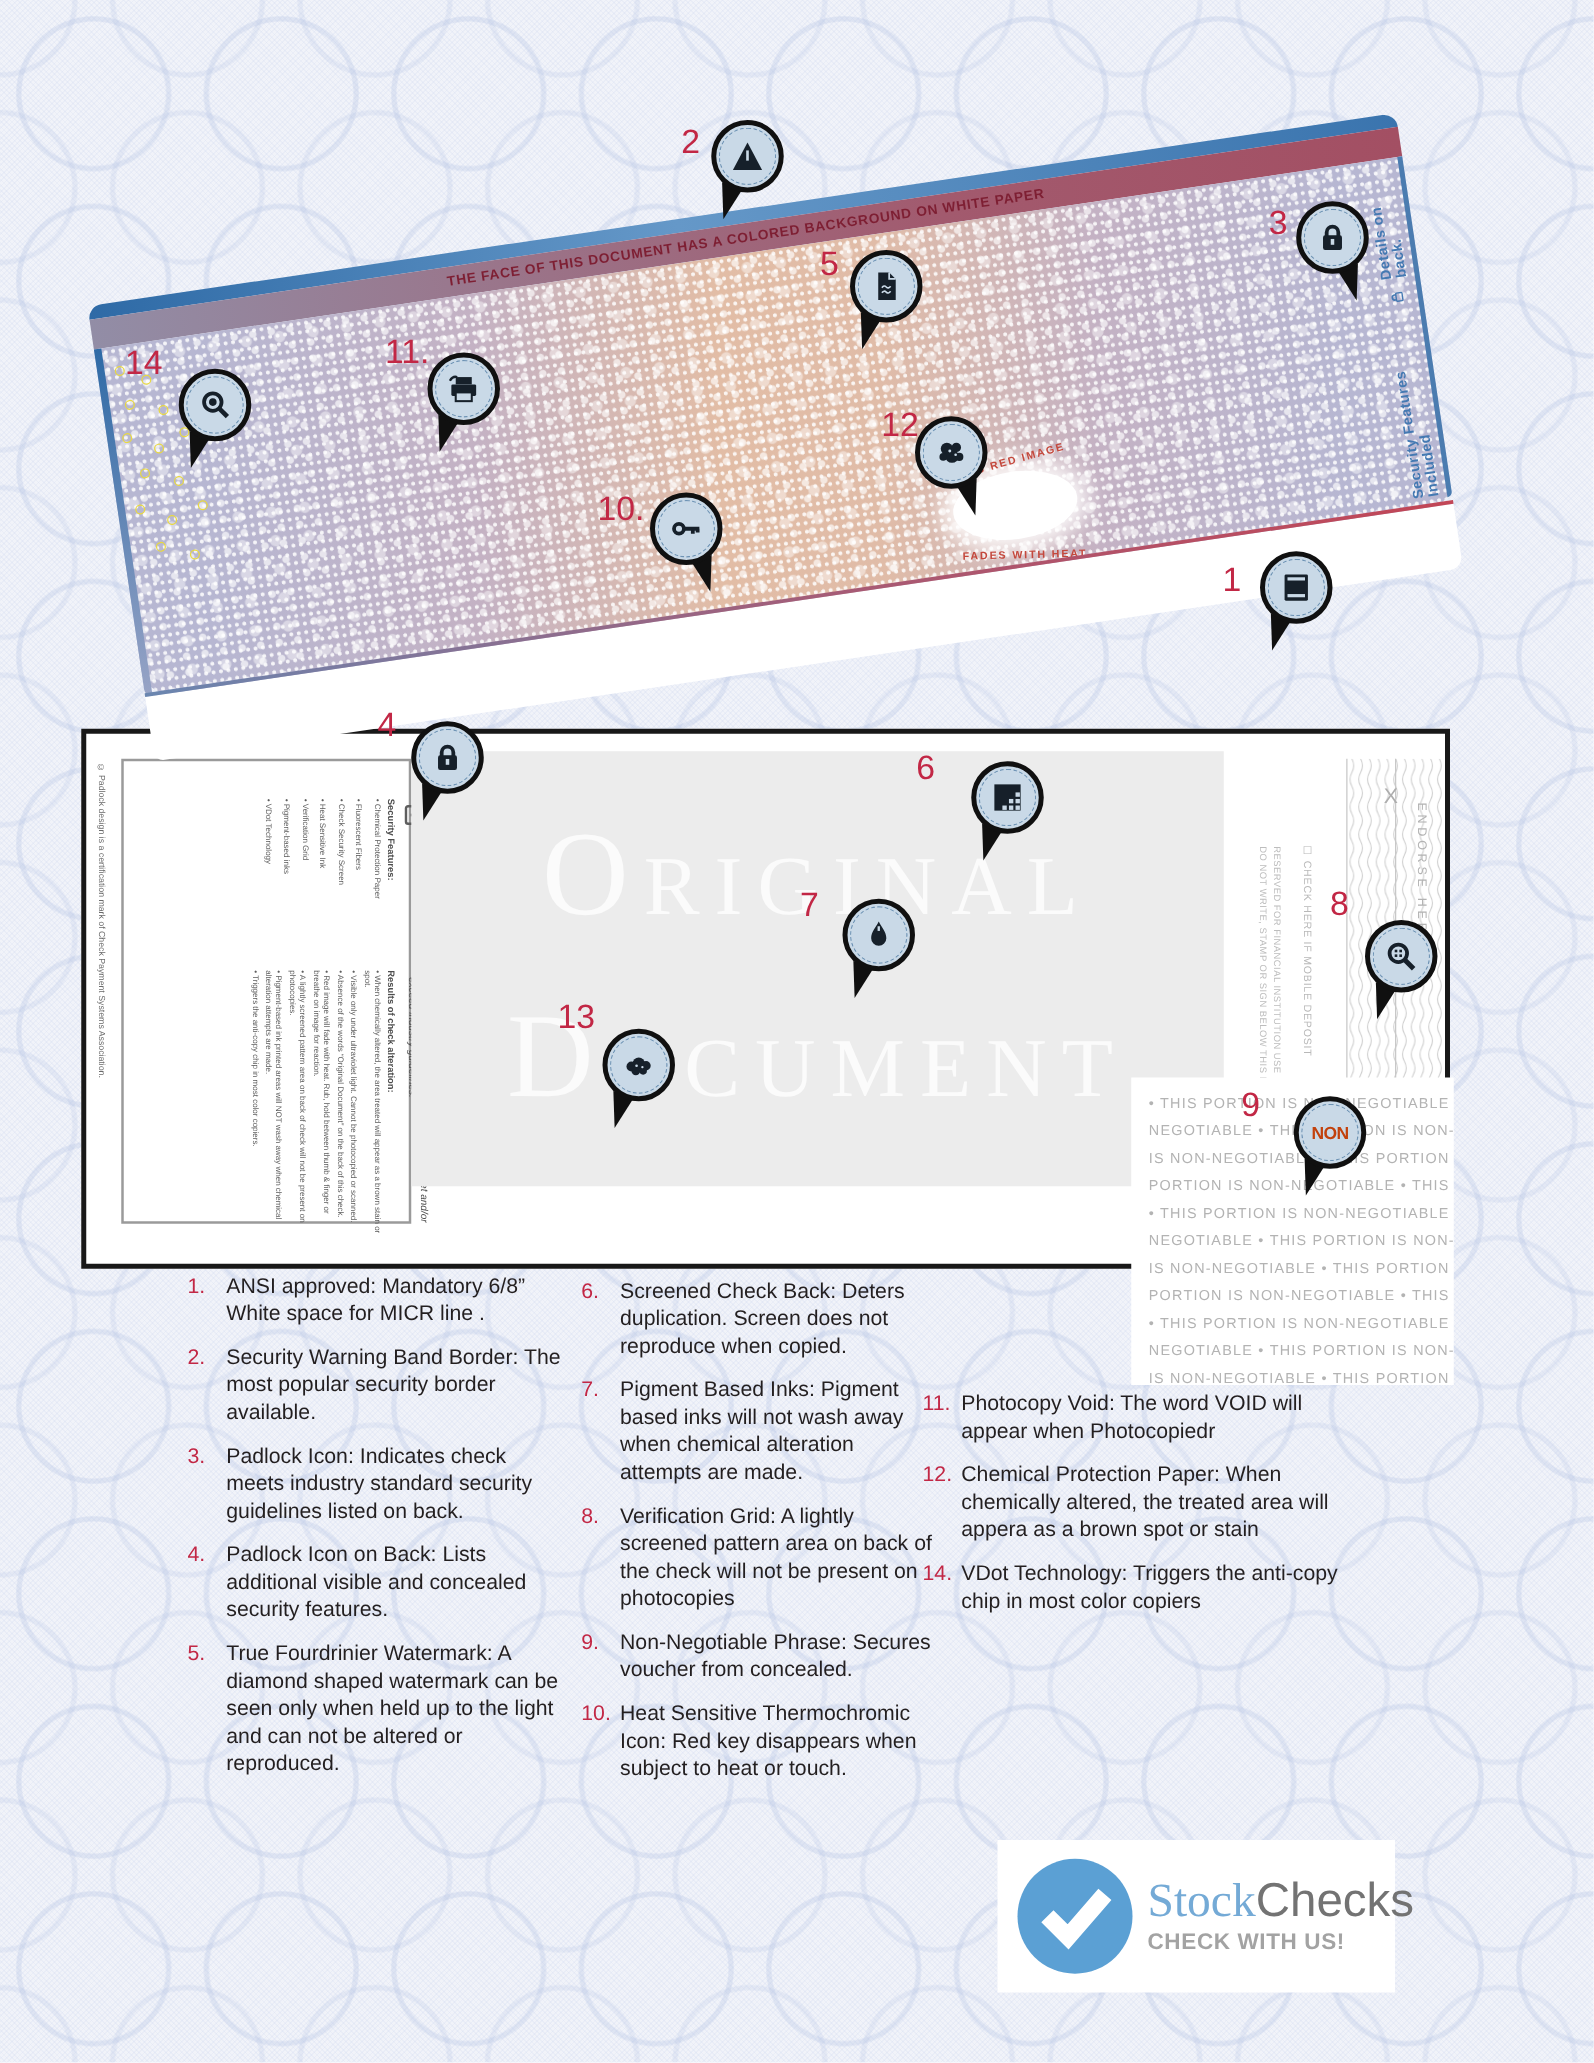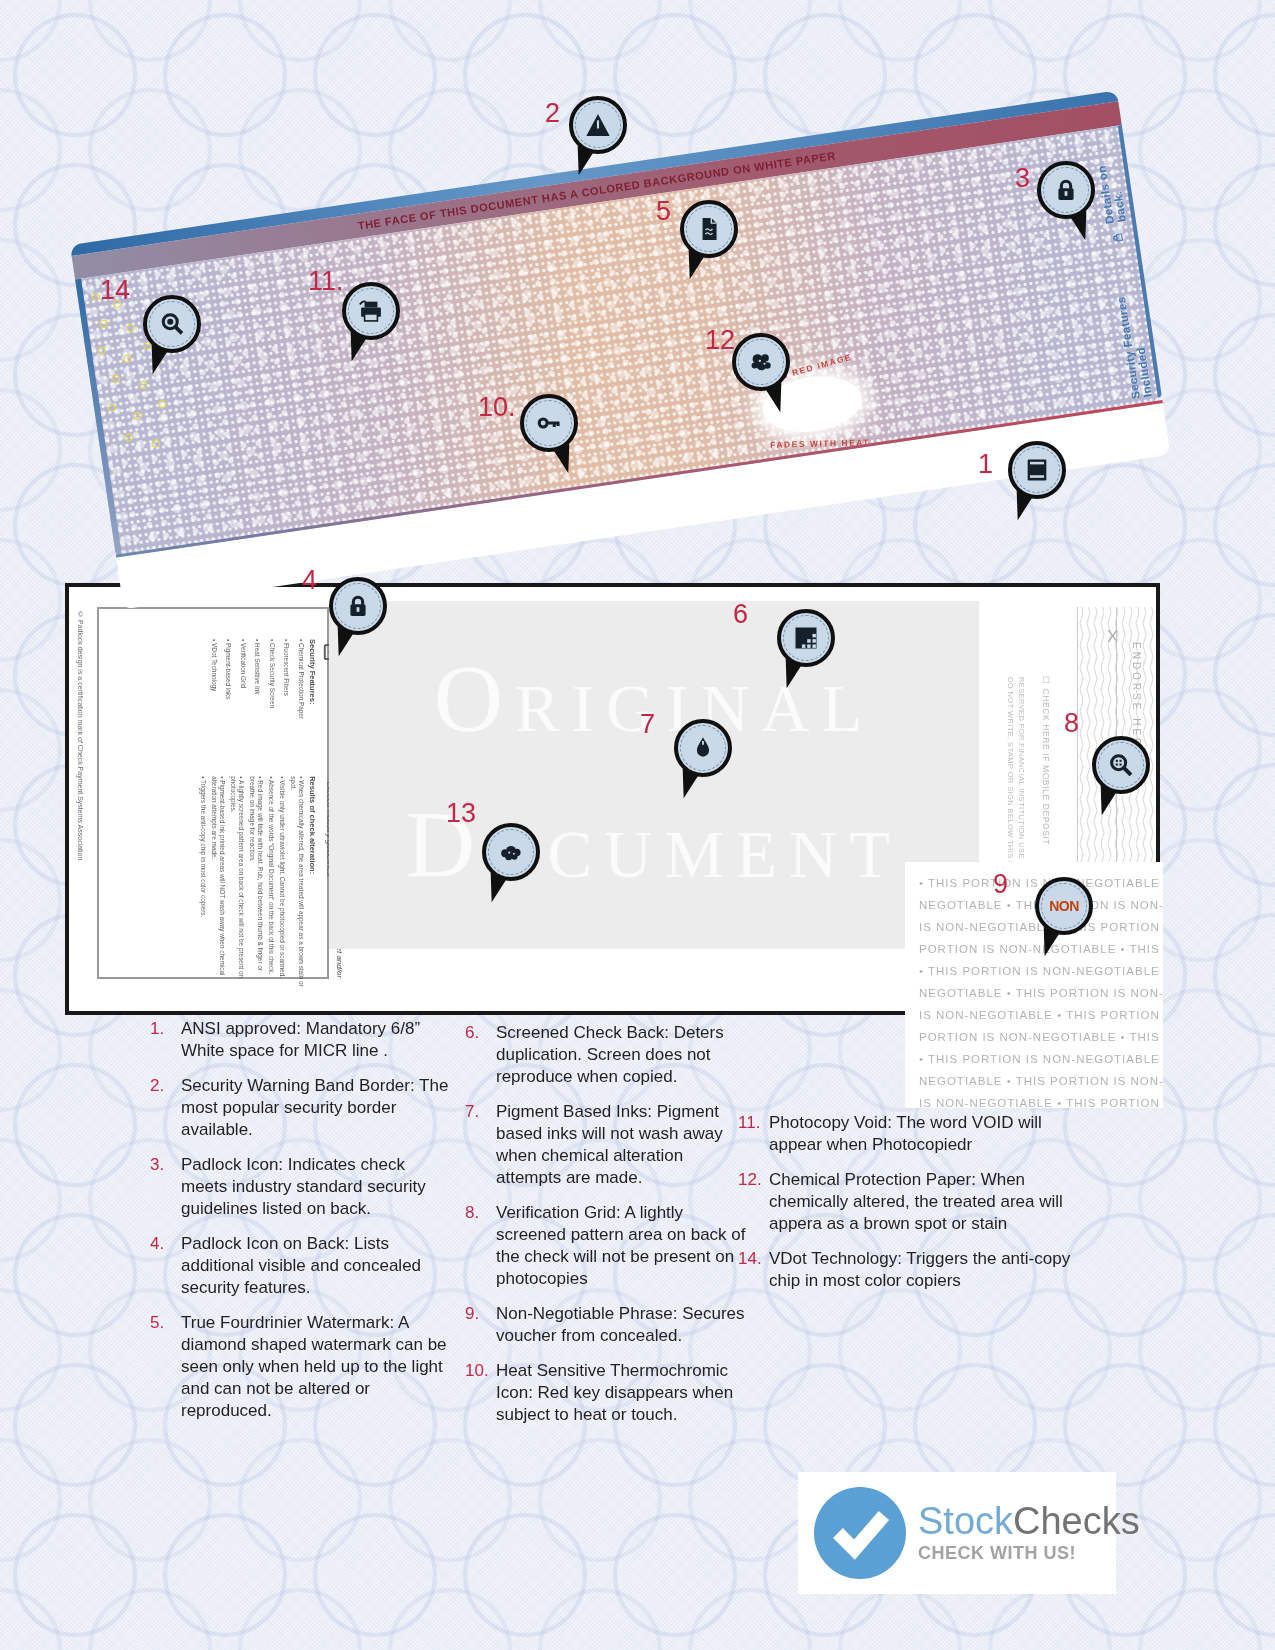--- a/index.html
+++ b/index.html
@@ -106,21 +106,21 @@
   .feat .num{min-width:31px;color:#c22745;font-size:17px;line-height:22px;}
   .feat .txt{color:#231f20;font-size:17px;line-height:22px;}
 
   
   .logo{left:798px;top:1472px;width:318px;height:122px;background:#fff;display:flex;
     align-items:center;padding-left:16px;box-sizing:border-box;z-index:3;}
   .logo-circle{width:92px;height:92px;border-radius:50%;background:#5ba0d4;flex:0 0 auto;
     display:flex;align-items:center;justify-content:center;}
   .logo-textcol{margin-left:12px;}
   .logo-word{font-size:38px;line-height:1;}
-  .logo-word .st{color:#74aad6;}
+  .logo-word .st{color:#74aad6;font-family:Liberation Serif, serif;}
   .logo-word .ck{color:#737373;}
   .logo-tag{font-size:18px;color:#a3a3a3;letter-spacing:.5px;margin-top:3px;font-weight:bold;}
 </style>
 </head>
 <body>
 
 <div class="page">
 
 
   <div class="abs front">

